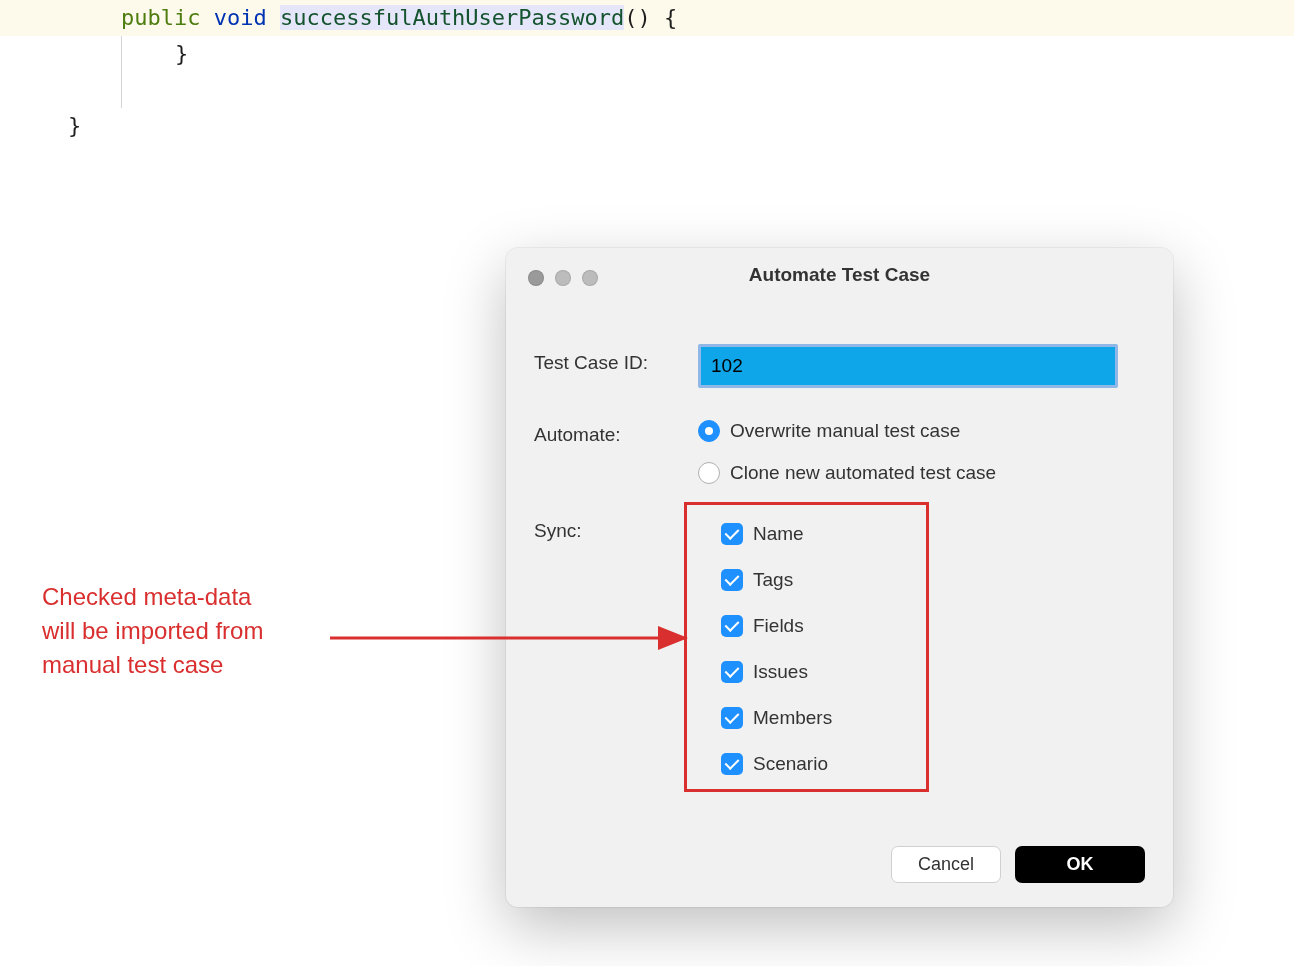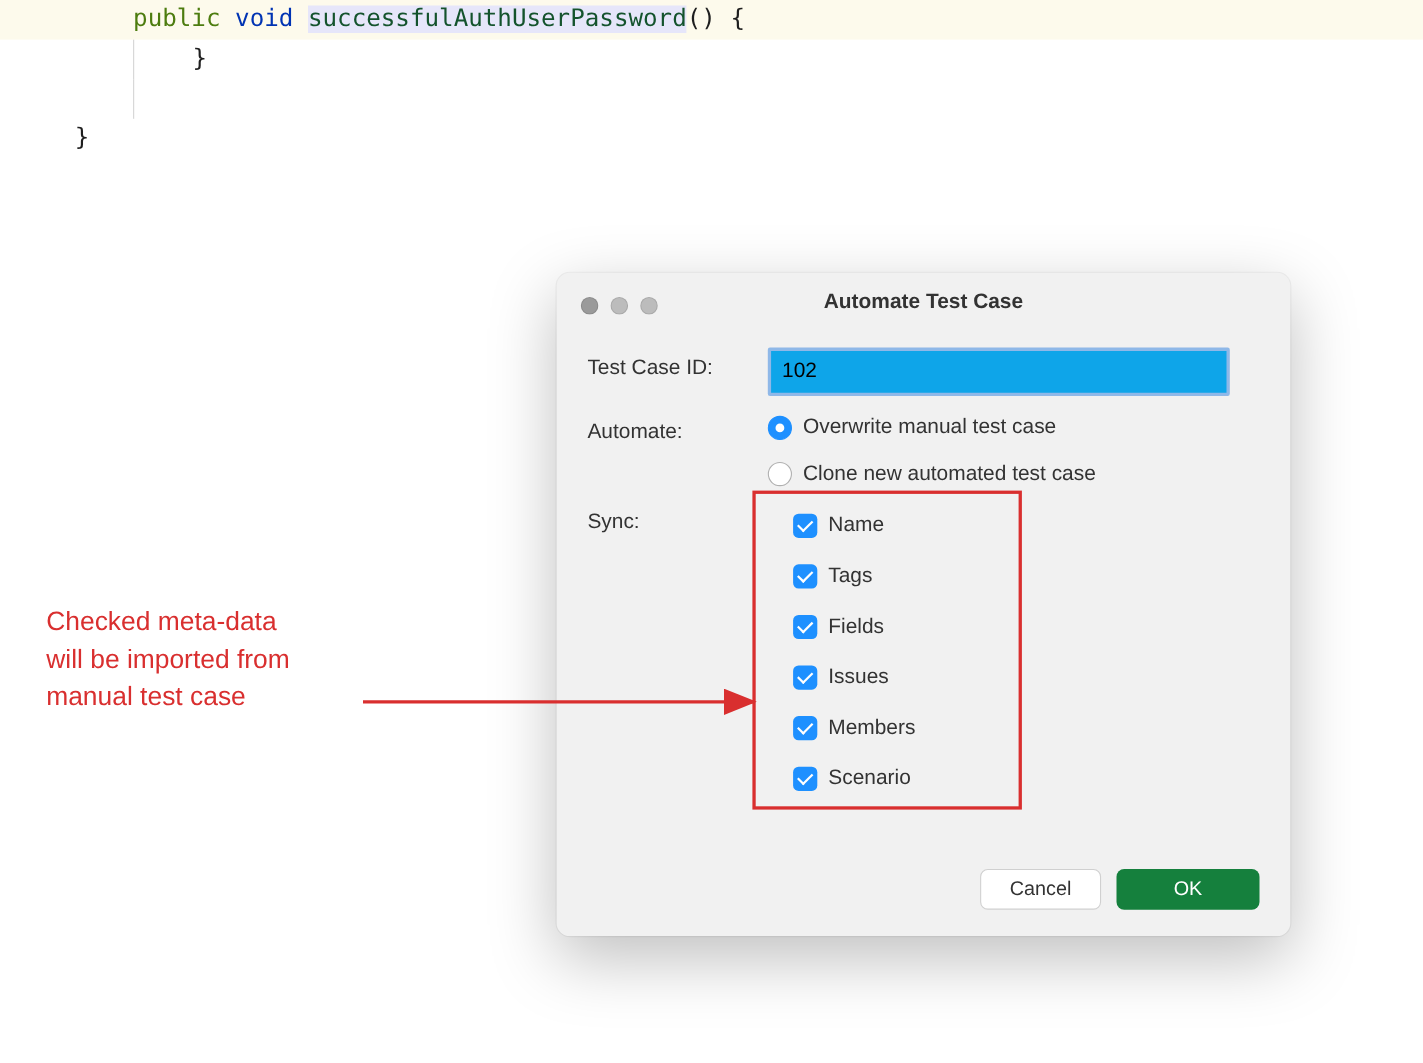--- a/index.html
+++ b/index.html
@@ -84,20 +84,21 @@
       font-weight: 600;
       color: #333;
     }
     .dialog-body {
       padding: 14px 28px 20px 28px;
     }
     .form-row {
       display: flex;
       align-items: flex-start;
       margin-bottom: 14px;
+      margin-top: 28px;
     }
     .form-label {
       width: 164px;
       font-size: 19px;
       color: #333;
       padding-top: 8px;
     }
     .form-control {
       flex: 1;
     }
@@ -203,30 +204,30 @@
       cursor: pointer;
       border: none;
     }
     .btn-cancel {
       background: #fff;
       color: #333;
       border: 1px solid #d0d0d0;
       min-width: 110px;
     }
     .btn-ok {
-      background: #15803d;
+      background: #000000;
       color: #fff;
       min-width: 130px;
-      font-weight: 400;
+      font-weight: 700;
     }
 
     
     .annotation {
       position: absolute;
-      top: 549px;
+      top: 580px;
       left: 42px;
       color: #d92f2f;
       font-size: 24px;
       line-height: 34px;
     }
     .arrow-svg {
       position: absolute;
       top: 620px;
       left: 330px;
       pointer-events: none;

